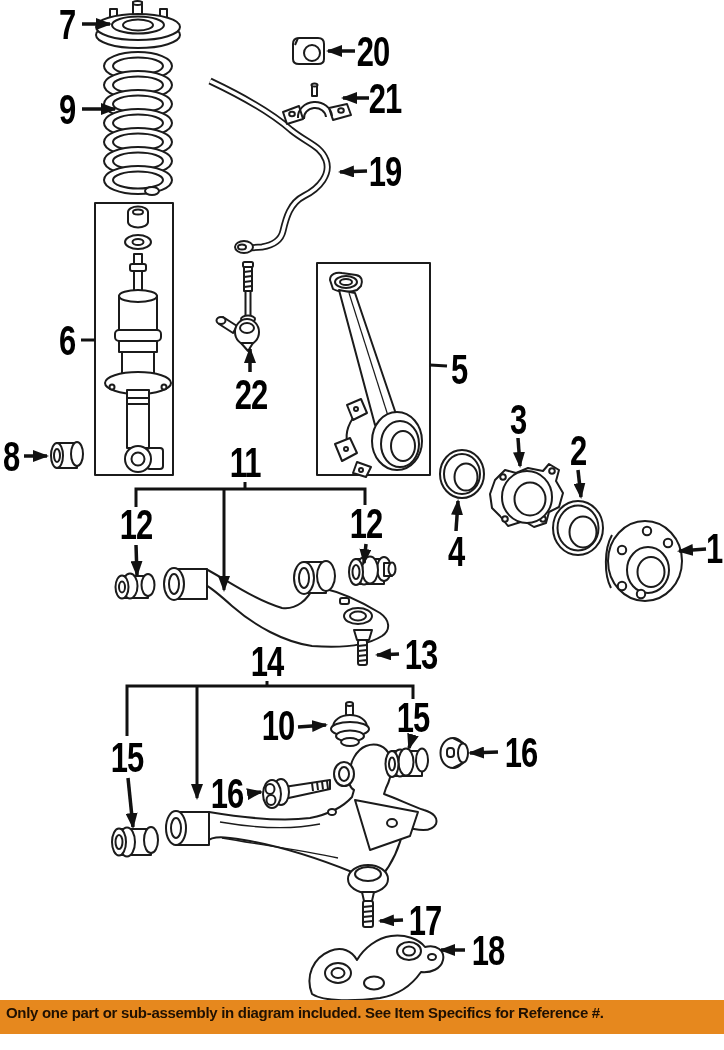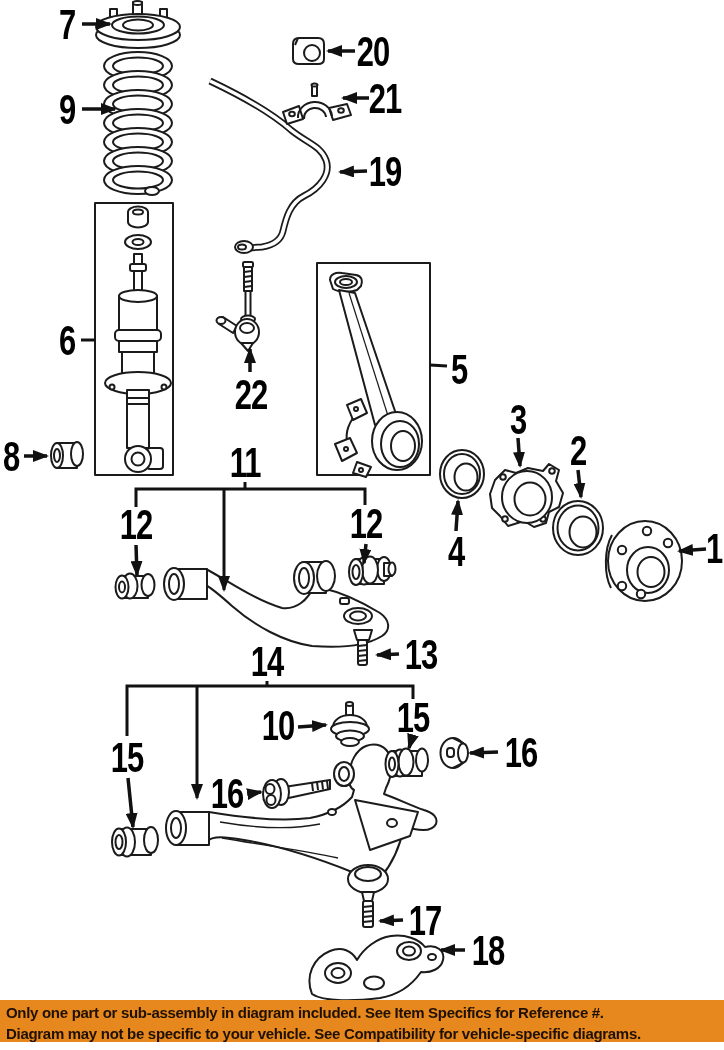--- a/index.html
+++ b/index.html
@@ -3,21 +3,21 @@
 <meta charset="utf-8">
 <style>
   html,body{margin:0;padding:0;background:#fff;}
   .screen{position:relative;width:724px;height:1050px;background:#fff;overflow:hidden;
           font-family:"Liberation Sans",sans-serif;}
   .diagram{position:absolute;left:0;top:0;width:724px;height:1000px;}
   .diagram svg{position:absolute;left:0;top:0;}
   .callout{position:absolute;font-weight:bold;font-size:43px;line-height:1;color:#000;
            letter-spacing:-1.5px;white-space:nowrap;
            transform:translate(-50%,-50%) scaleX(0.72);}
-  .banner{position:absolute;left:0;top:1000px;width:724px;height:42px;
+  .banner{position:absolute;left:0;top:1000px;width:724px;height:34px;
           box-sizing:border-box;padding:3px 0 0 6px;}
   .banner div{font-weight:bold;font-size:15px;line-height:20.5px;letter-spacing:-0.3px;
               white-space:nowrap;}
 </style>
 </head>
 <body>
 
 <div class="screen">
   <div class="diagram">
 
@@ -376,15 +376,14 @@
     <div class="callout" style="left:127px;top:757px">15</div>
     <div class="callout" style="left:413px;top:717px">15</div>
     <div class="callout" style="left:227px;top:793px">16</div>
     <div class="callout" style="left:521px;top:752px">16</div>
     <div class="callout" style="left:425px;top:920px">17</div>
     <div class="callout" style="left:488px;top:950px">18</div>
   </div>
 
   <div class="banner" style="background-color: rgb(230, 136, 30); color: rgb(31, 16, 2);">
     <div>Only one part or sub-assembly in diagram included. See Item Specifics for Reference #.</div>
-    <div>Diagram may not be specific to your vehicle. See Compatibility for vehicle-specific diagrams.</div>
   </div>
 </div>
 
 </body></html>

